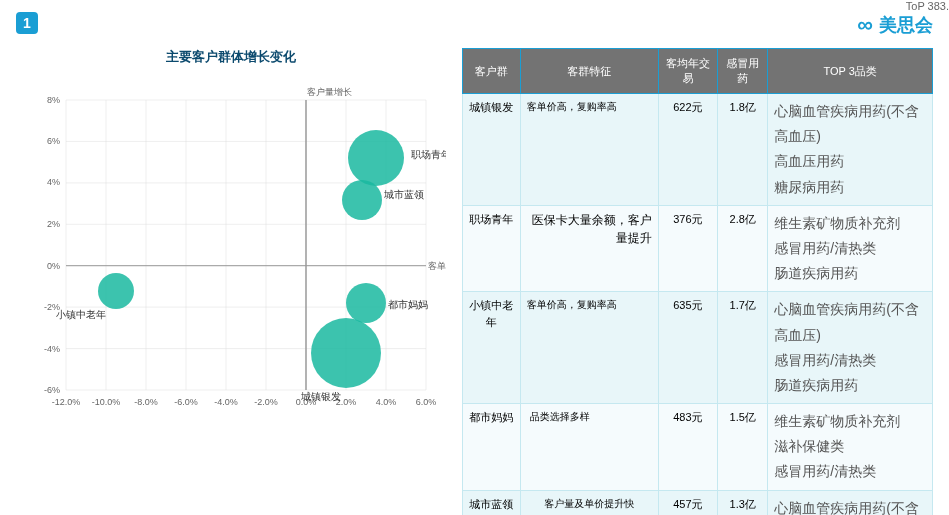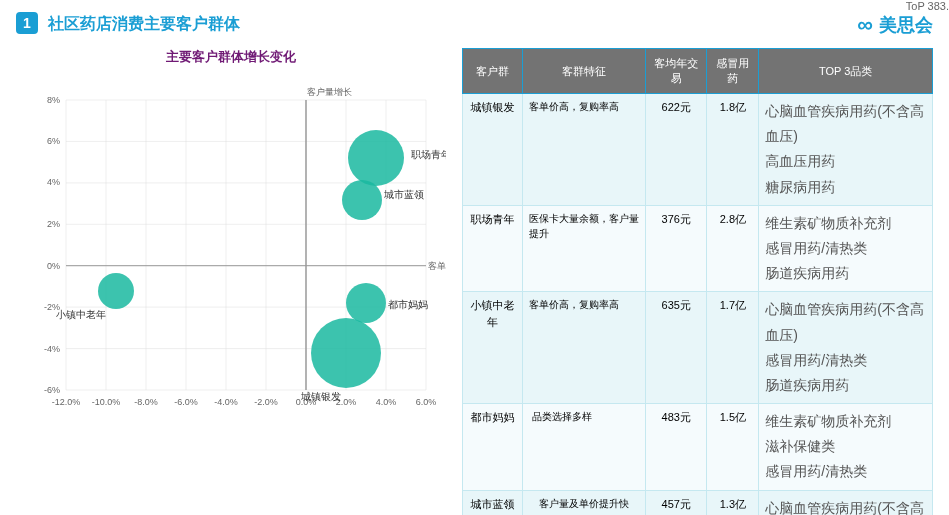--- a/index.html
+++ b/index.html
@@ -68,21 +68,21 @@
     }
     
     .chart-section {
       width: 430px;
       flex-shrink: 0;
     }
     .chart-title {
       text-align: center;
       font-size: 13px;
       font-weight: bold;
-      color: #701a75;
+      color: #0c4a6e;
       margin-bottom: 4px;
     }
     .chart-container {
       position: relative;
       width: 430px;
       height: 370px;
     }
     
     .table-section {
       flex: 1;
@@ -153,21 +153,20 @@
     }
   </style>
 </head>
 <body>
 
 <div class="page">
 
   <div class="header">
     <div class="header-left">
       <div class="step-badge">1</div>
-      <div class="page-title">社区药店消费主要客户群体</div>
     </div>
     <div class="logo">
       <span class="logo-icon">∞</span>
       <span>美思会</span>
     </div>
   </div>
 
   <div class="main-content">
 
     <div class="chart-section">
@@ -258,21 +257,21 @@
               <td>622元</td>
               <td>1.8亿</td>
               <td class="top3-cell">
                 <span class="top3-item">心脑血管疾病用药(不含高血压)</span>
                 <span class="top3-item">高血压用药</span>
                 <span class="top3-item">糖尿病用药</span>
               </td>
             </tr>
             <tr>
               <td>职场青年</td>
-              <td style="text-align: left; font-size: 10px;">医保卡大量余额，客户量提升</td>
+              <td style="text-align: right; font-size: 12px;">医保卡大量余额，客户量提升</td>
               <td>376元</td>
               <td>2.8亿</td>
               <td class="top3-cell">
                 <span class="top3-item">维生素矿物质补充剂</span>
                 <span class="top3-item">感冒用药/清热类</span>
                 <span class="top3-item">肠道疾病用药</span>
               </td>
             </tr>
             <tr>
               <td>小镇中老年</td>

